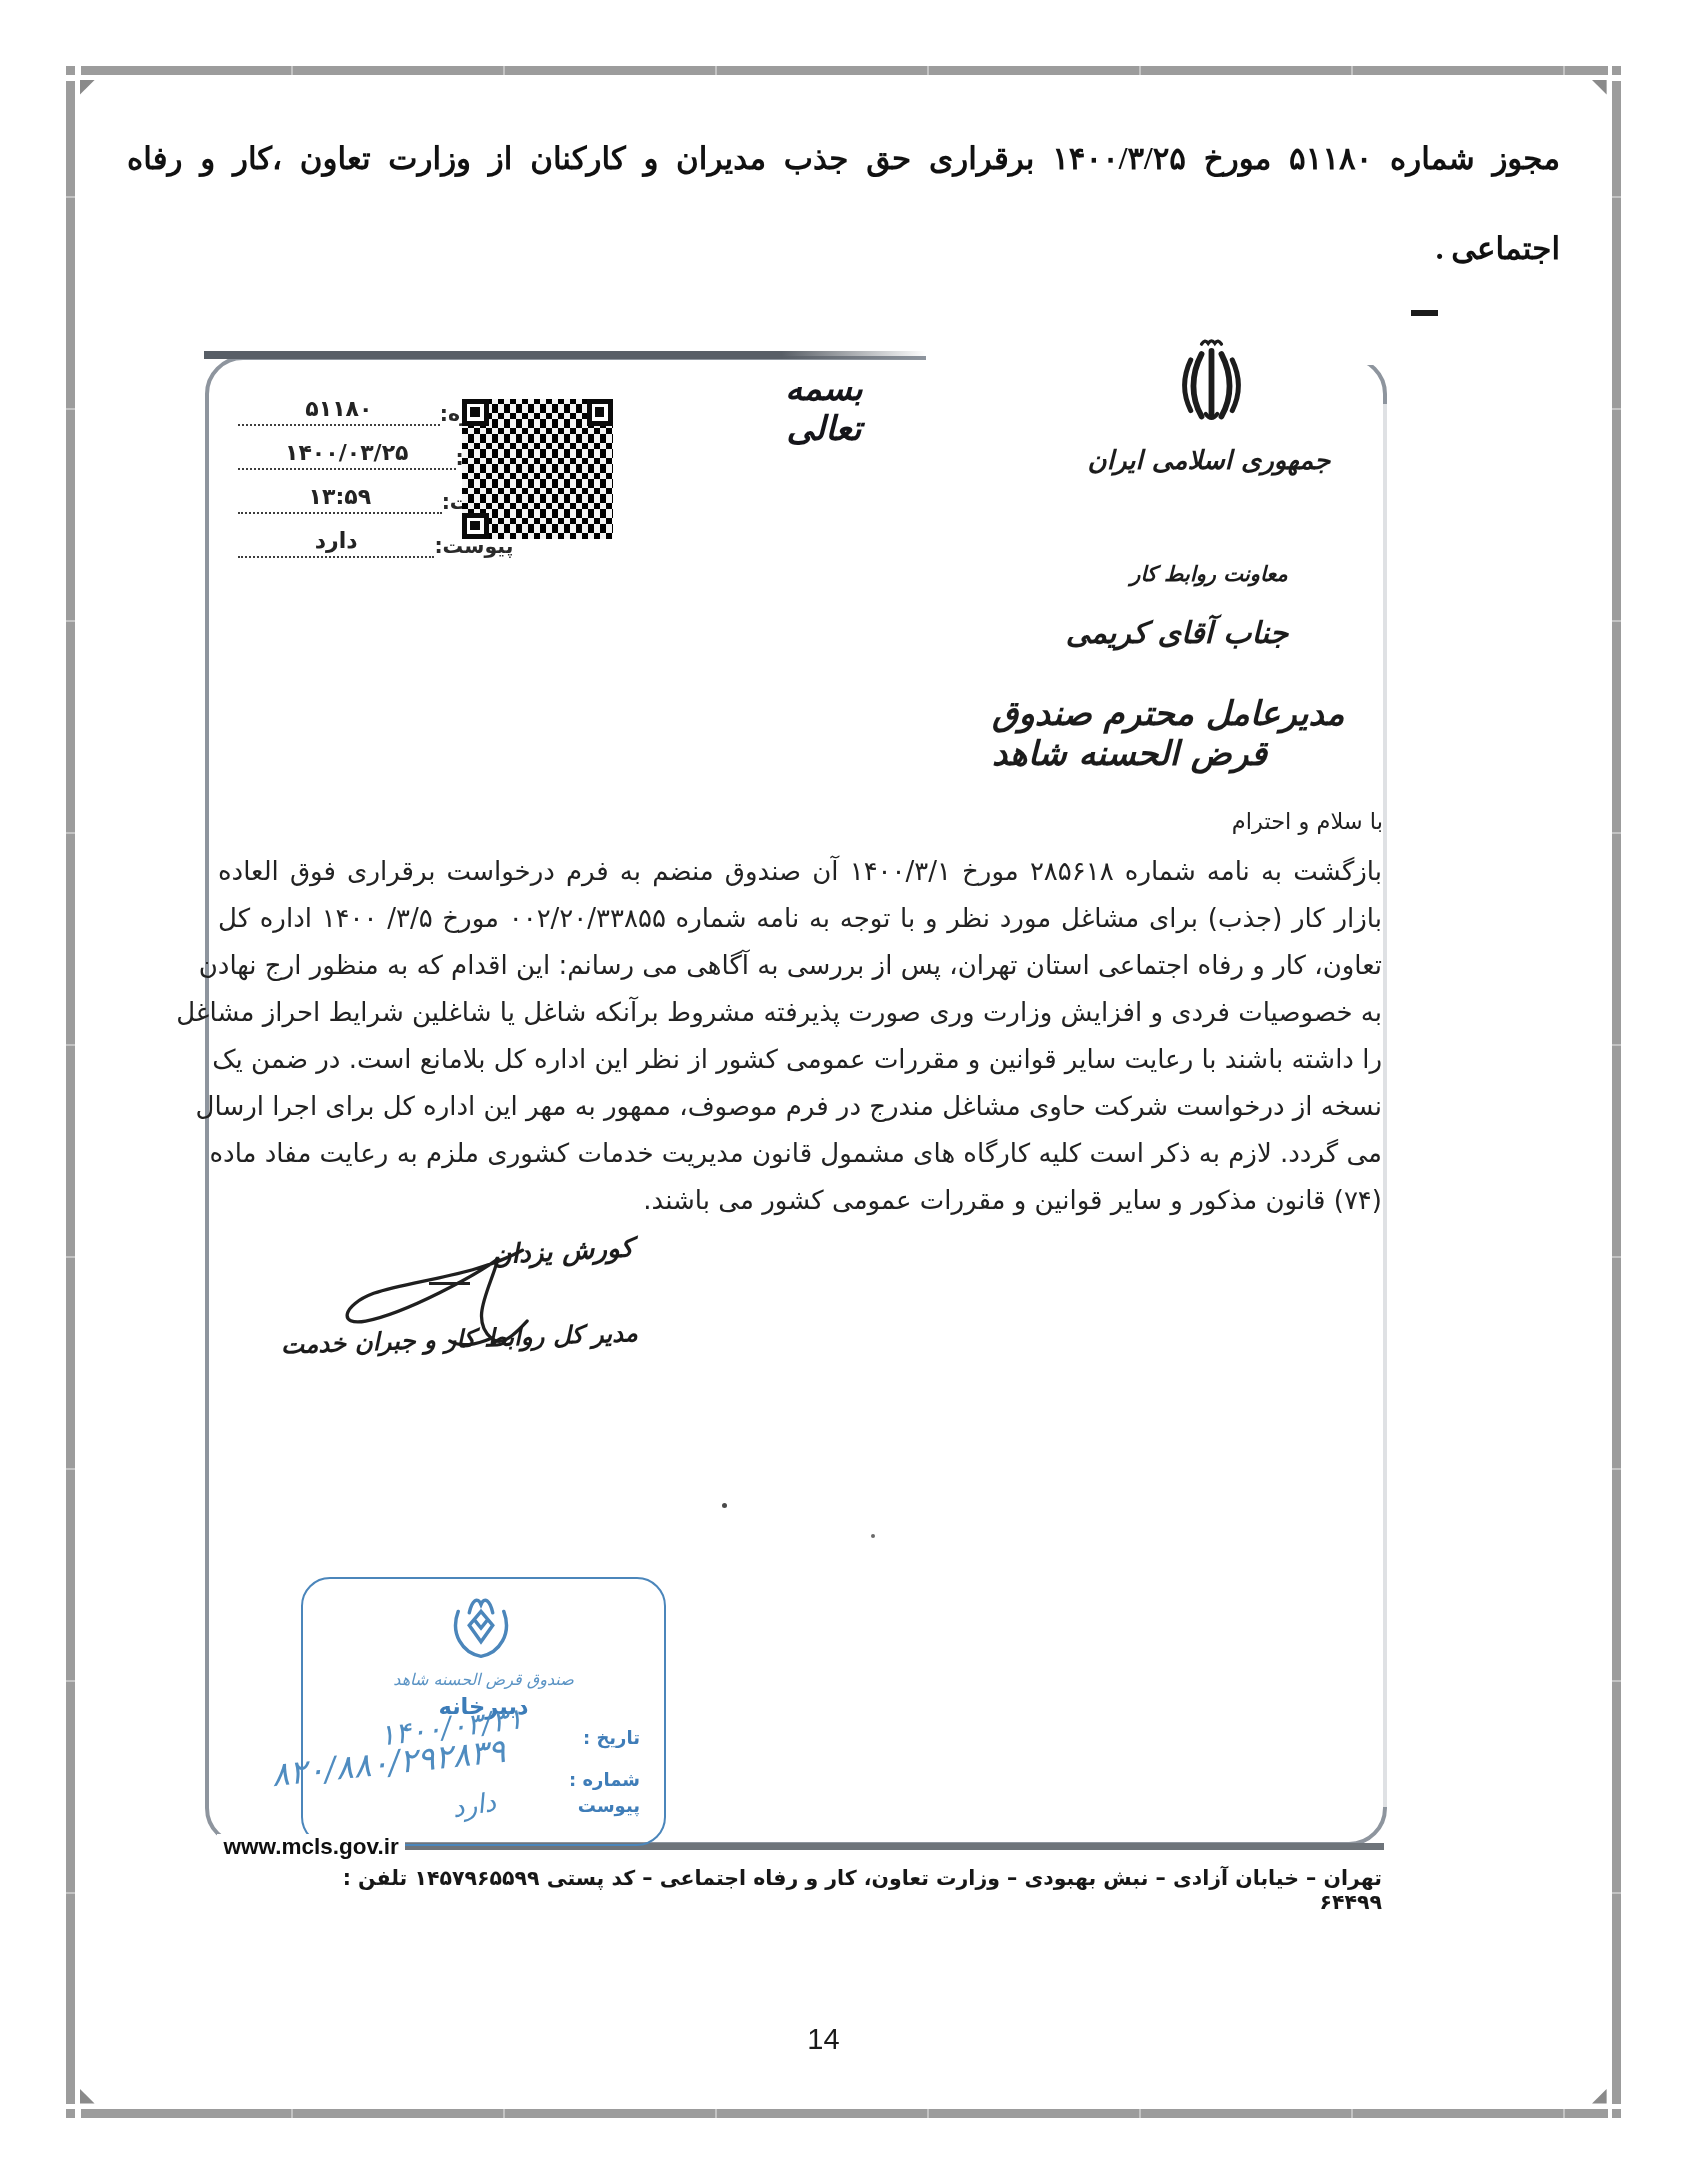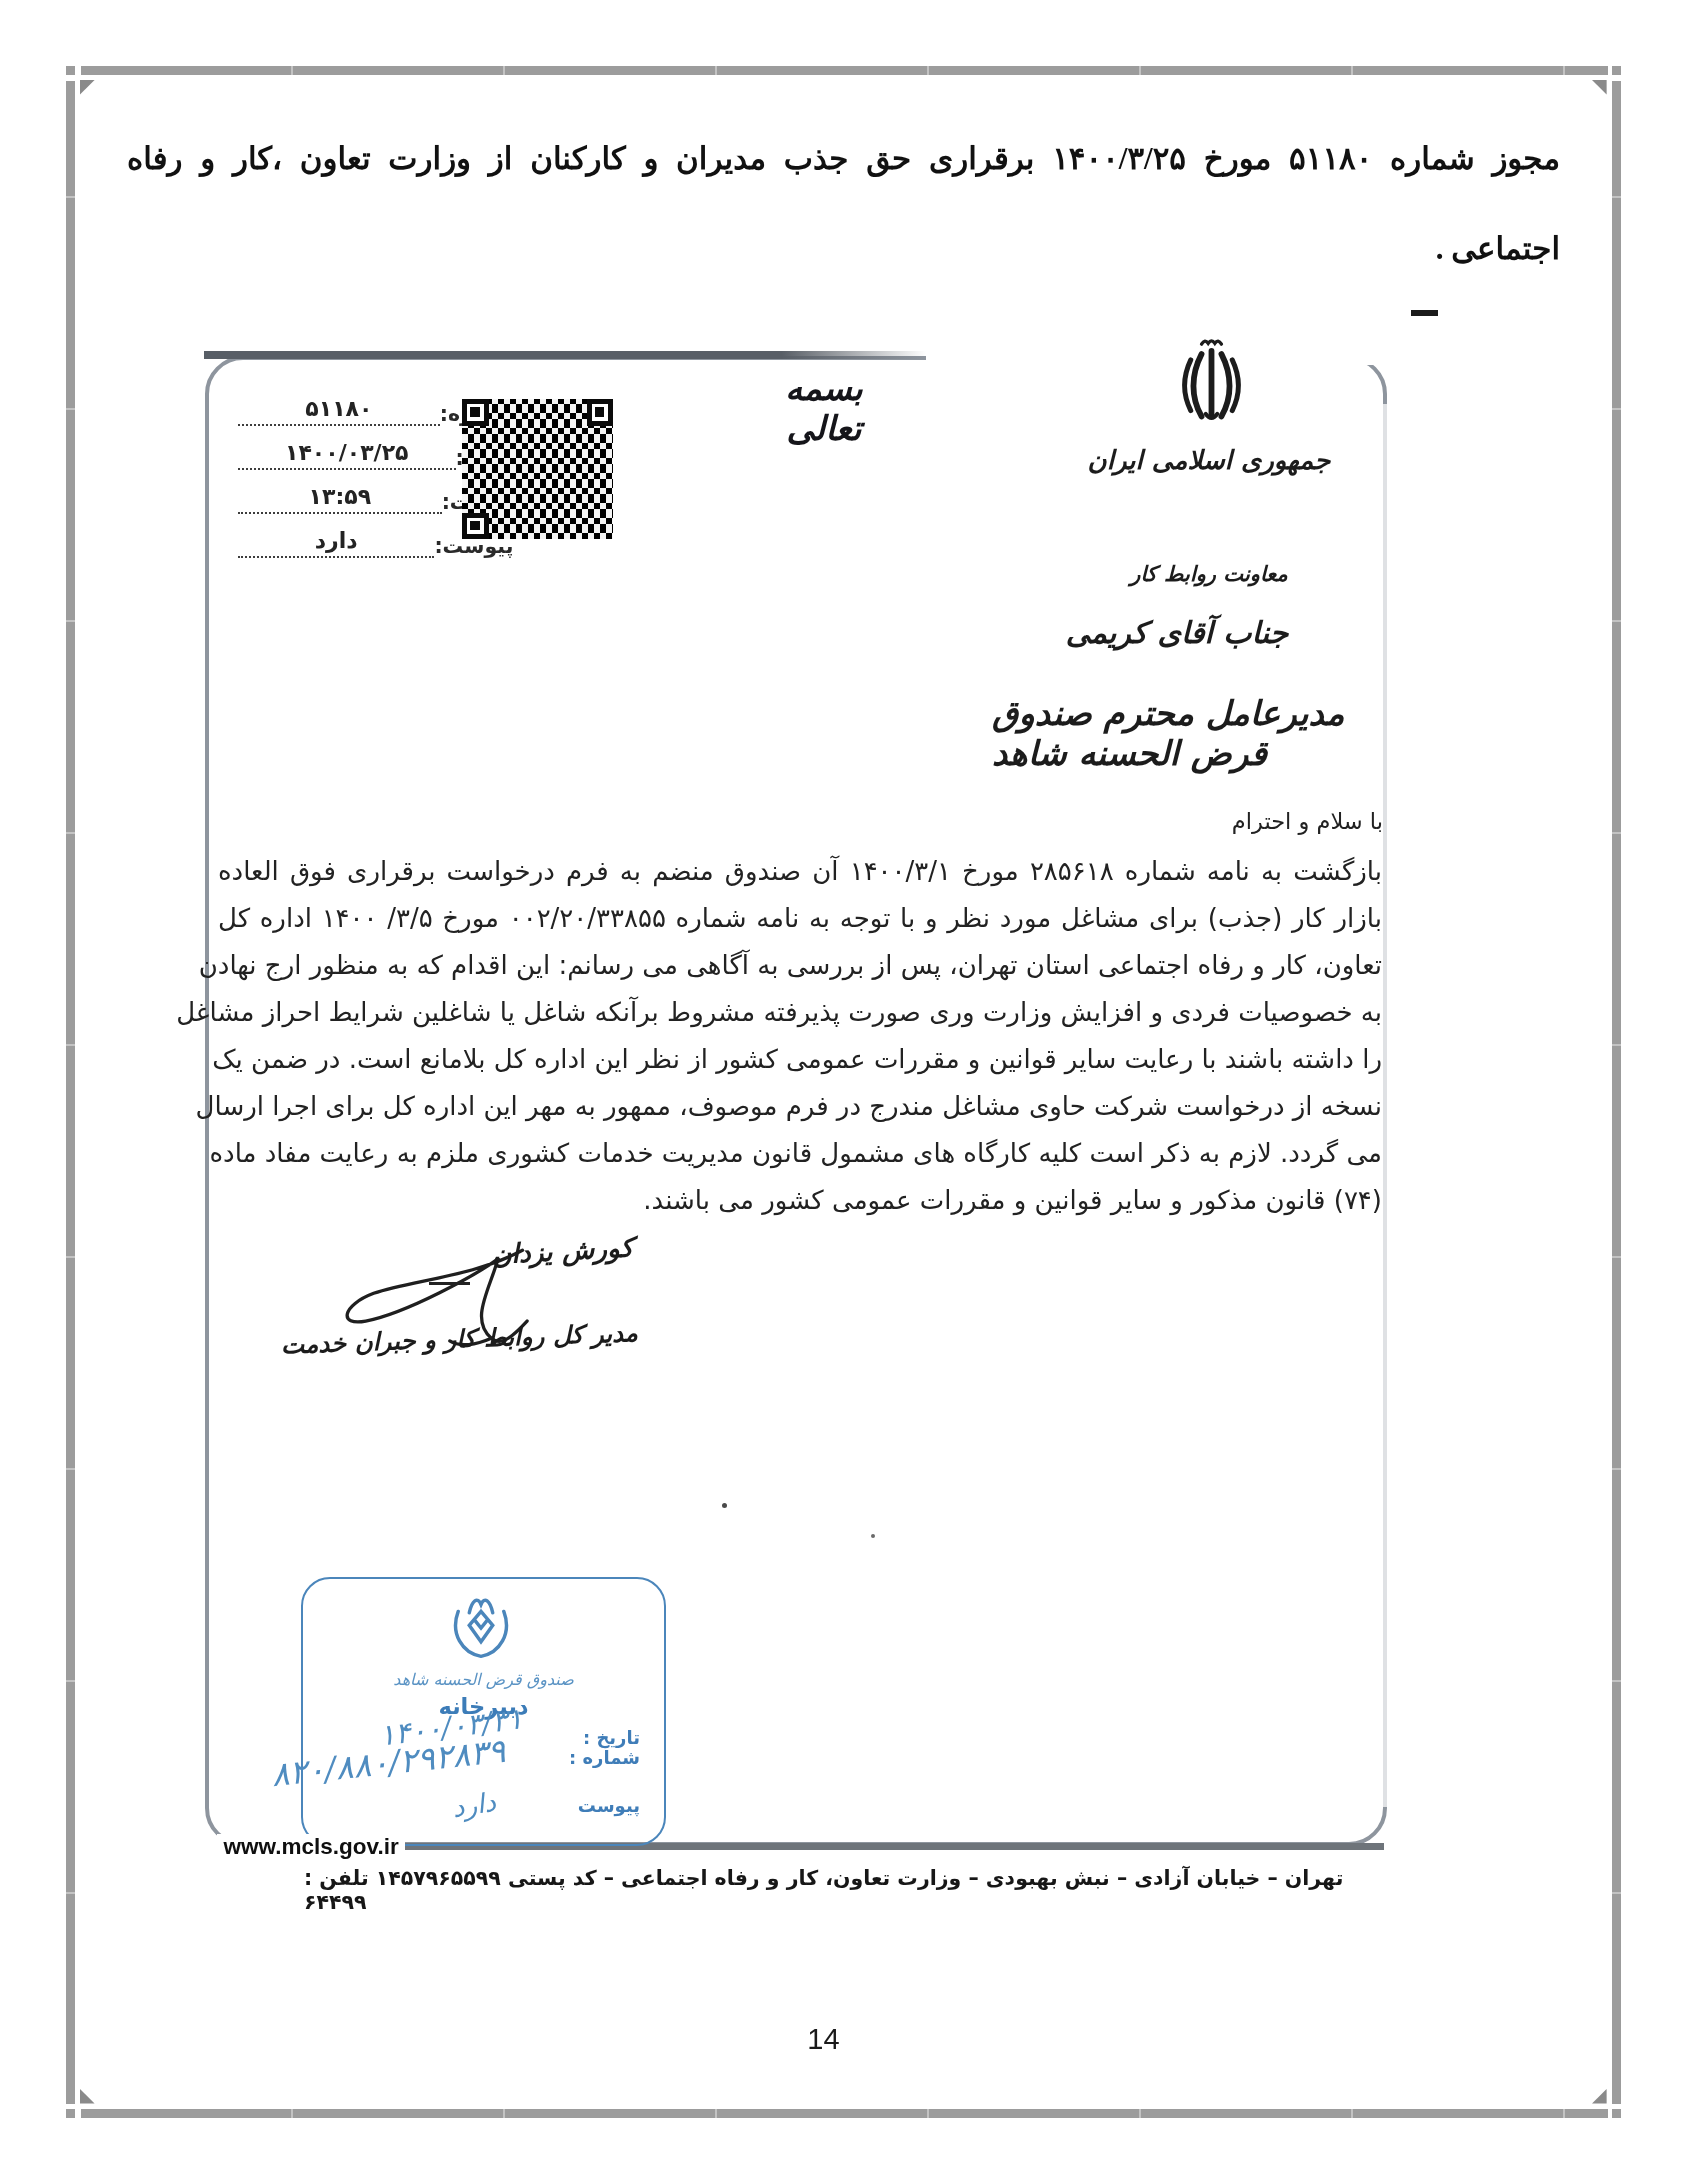--- a/index.html
+++ b/index.html
@@ -82,21 +82,21 @@
                  letter-spacing:4.6px;direction:rtl;color:#3c7cb8;}
   .stamp .row-label{position:absolute;right:24px;font-size:18px;font-weight:bold;direction:rtl;white-space:nowrap;}
   .hand{font-family:"DejaVu Serif","Liberation Serif",serif;font-style:italic;color:#4f8cc0;direction:rtl;white-space:nowrap;}
   .hand-date{position:absolute;left:76px;top:131px;font-size:29px;transform:rotate(-7deg);}
   .hand-num{position:absolute;left:-32px;top:164px;font-size:33px;transform:rotate(-6deg);}
   .hand-att{position:absolute;left:149px;top:210px;font-size:26.5px;transform:rotate(-9deg);}
 
   
   .www{left:217px;top:1834px;background:#ffffff;padding:0 6.6px;font-size:22.5px;font-weight:bold;
        font-family:"Liberation Sans","DejaVu Sans",sans-serif;color:#0f0f0f;z-index:5;}
-  .address{left:304px;top:1866px;width:1078px;direction:rtl;text-align:left;font-size:20.5px;font-weight:bold;color:#171717;}
+  .address{left:304px;top:1866px;width:1078px;direction:rtl;text-align:right;font-size:20.5px;font-weight:bold;color:#171717;}
   .pagenum{left:0;top:2023px;width:1647px;text-align:center;font-size:29px;color:#1a1a1a;
            font-family:"Liberation Sans","DejaVu Sans",sans-serif;}
 </style>
 </head>
 <body>
 
 <div class="page">
 
   <div class="strip-h" style="left:81px;top:66px;width:1527px;"></div>
   <div class="strip-h" style="left:81px;top:2109px;width:1527px;"></div>
@@ -205,21 +205,21 @@
       <g stroke="#4b86bb" fill="none" stroke-width="5" stroke-linecap="round">
         <path d="M22 30 C10 62 28 90 55 95 C82 90 100 62 88 30"></path>
         <path d="M38 32 C42 14 50 8 55 20 C60 8 68 14 72 32"></path>
         <path d="M55 30 L72 50 L55 74 L38 50 Z"></path>
         <path d="M47 44 L55 54 L63 44"></path>
       </g>
     </svg>
     <div class="org hand">صندوق قرض الحسنه شاهد</div>
     <div class="office">دبیرخانه</div>
     <div class="row-label" style="top:148px;">تاریخ :</div>
-    <div class="row-label" style="top:168px;text-align:right;">شماره :</div>
+    <div class="row-label" style="top:190px;text-align:right;">شماره :</div>
     <div class="row-label" style="top:216px;">پیوست</div>
     <div class="hand hand-date">۱۴۰۰/۰۳/۳۱</div>
     <div class="hand hand-num">۸۲۰/۸۸۰/۲۹۲۸۳۹</div>
     <div class="hand hand-att">دارد</div>
   </div>
 
   <div class="abs www">www.mcls.gov.ir</div>
   <div class="abs address">تهران – خیابان آزادی – نبش بهبودی – وزارت تعاون، کار و رفاه اجتماعی – کد پستی ۱۴۵۷۹۶۵۵۹۹ تلفن : ۶۴۴۹۹</div>
 
   <div class="abs pagenum">14</div>

